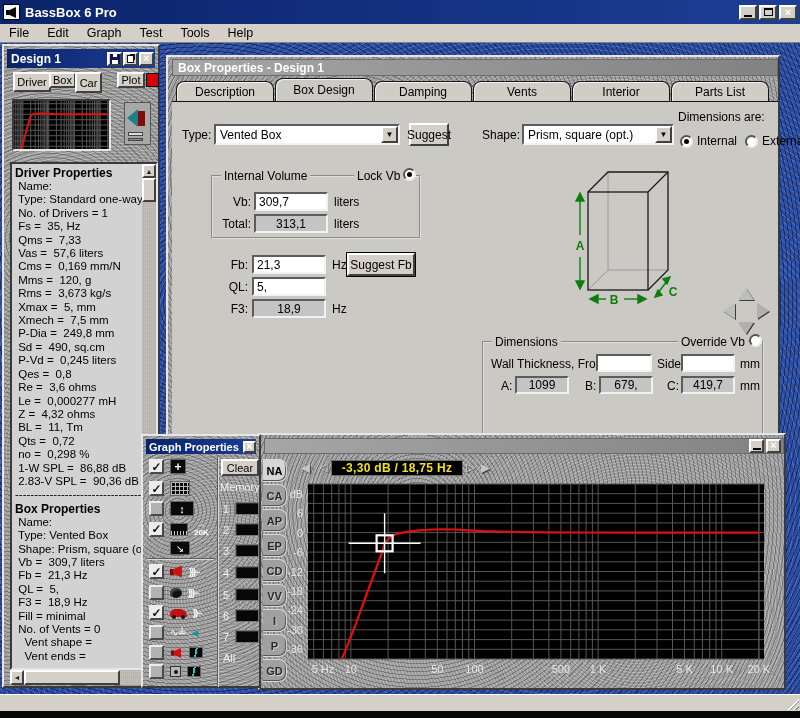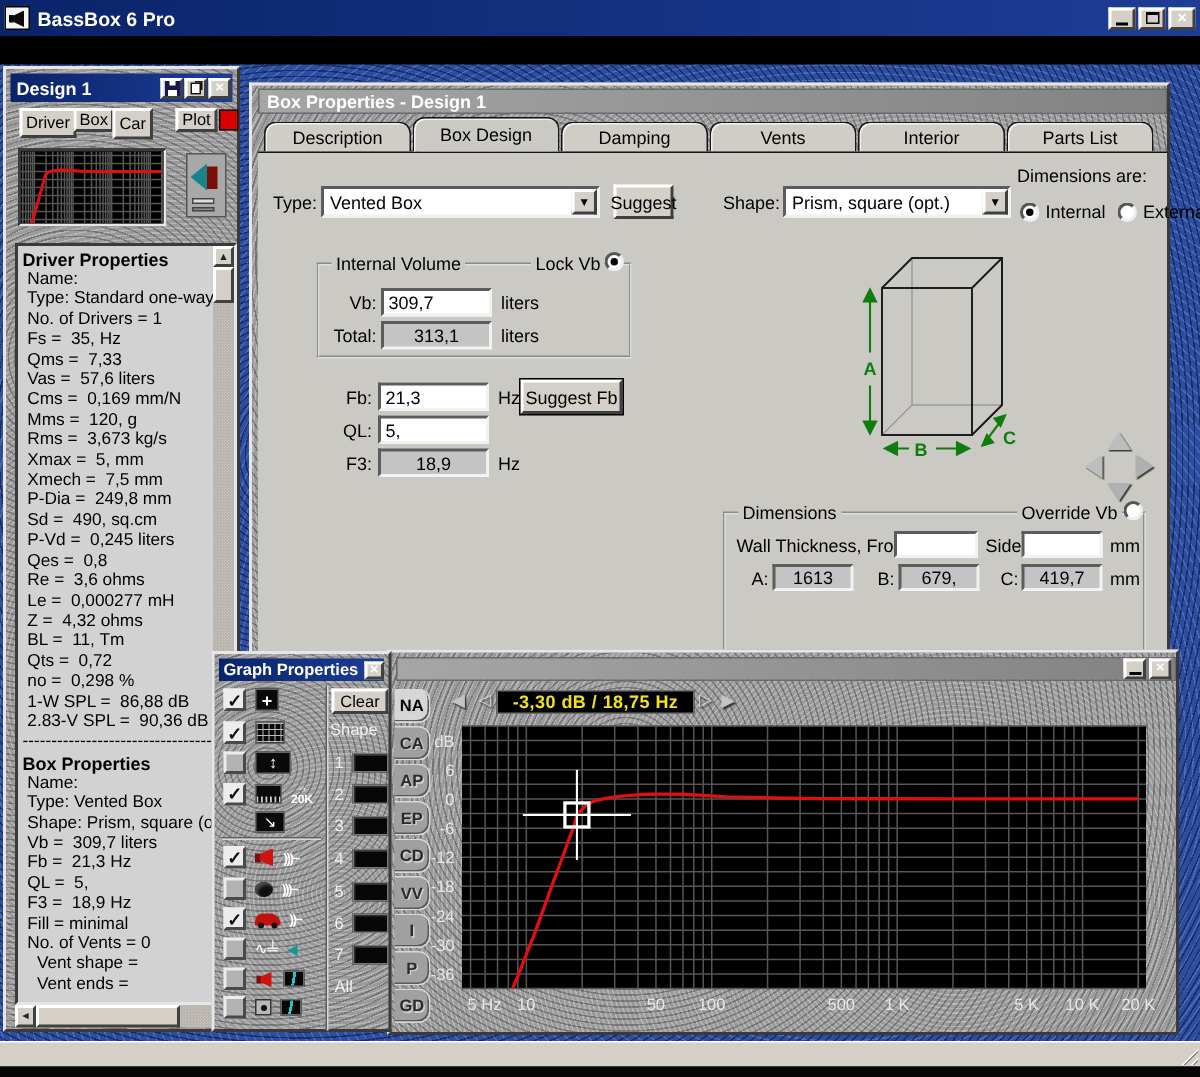--- a/index.html
+++ b/index.html
@@ -134,20 +134,28 @@
       <span class="wb">
           <span class="min-glyph"></span>
         </span>
       <span class="wb">
           <span class="max-glyph"></span>
         </span>
       <span class="wb">×</span>
     </span>
   </div>
 
+  <div class="abs menubar" style="left:0;top:24px;width:800px;height:19px">
+      <div class="menu-item">File</div>
+      <div class="menu-item">Edit</div>
+      <div class="menu-item">Graph</div>
+      <div class="menu-item">Test</div>
+      <div class="menu-item">Tools</div>
+      <div class="menu-item">Help</div>
+    </div>
 
   <div class="abs bluetex" style="left:0;top:43px;width:800px;height:651px"></div>
 
   <div class="abs granite raised" style="left:2px;top:44px;width:158px;height:644px">
     <div class="abs navybar" style="left:3px;top:3px;width:148px;height:19px;padding-left:4px;font-size:12px">
       <span>Design 1</span>
       <span style="margin-left:auto;display:flex;gap:1px;padding-right:1px">
         <span class="wb smwb">
             <span class="ic-floppy"></span>
           </span>
@@ -371,21 +379,21 @@
       <div class="group" style="left:310px;top:239px;width:282px;height:94px">
         <span class="legend" style="left:8px">Dimensions</span>
         <span class="legend" style="left:194px">Override Vb</span>
         <span class="radio" style="left:265px;top:-9px"></span>
         <span class="lbl" style="left:7px;top:14px">Wall Thickness, Front:</span>
         <div class="field" style="left:112px;top:11px;width:56px;height:18px"></div>
         <span class="lbl" style="left:173px;top:14px">Side:</span>
         <div class="field" style="left:197px;top:11px;width:54px;height:18px"></div>
         <span class="lbl" style="left:256px;top:14px">mm</span>
         <span class="lbl" style="left:17px;top:36px">A:</span>
-        <div class="field ro" style="left:31px;top:33px;width:54px;height:18px">1613</div>
+        <div class="field ro" style="left:31px;top:33px;width:54px;height:18px">1099</div>
         <span class="lbl" style="left:101px;top:36px">B:</span>
         <div class="field ro" style="left:115px;top:33px;width:54px;height:18px">679,</div>
         <span class="lbl" style="left:183px;top:36px">C:</span>
         <div class="field ro" style="left:197px;top:33px;width:54px;height:18px">419,7</div>
         <span class="lbl" style="left:256px;top:36px">mm</span>
       </div>
     </div>
   </div>
 
   <div class="abs granite raised" style="left:141px;top:434px;width:120px;height:254px;z-index:6">
@@ -444,21 +452,21 @@
       <span class="spk" style="transform:scale(.85)"></span>
       <span class="eqbox"></span>
     </div>
     <div class="gp-row" style="top:228px">
       <span class="cb"></span>
       <span class="ampbox"></span>
       <span class="eqbox"></span>
     </div>
 
     <div class="b3 abs" style="left:78px;top:23px;width:38px;height:17px;font-size:11px">Clear</div>
-    <span class="gp-text abs" style="left:77px;top:45px">Shape</span>
+    <span class="gp-text abs" style="left:77px;top:45px">Memory</span>
     <div class="gp-row" style="left:80px;top:66px">
         <span class="gp-text">1</span>
         <span class="mem-swatch"></span>
       </div>
     <div class="gp-row" style="left:80px;top:87px">
         <span class="gp-text">2</span>
         <span class="mem-swatch"></span>
       </div>
     <div class="gp-row" style="left:80px;top:108px">
         <span class="gp-text">3</span>

